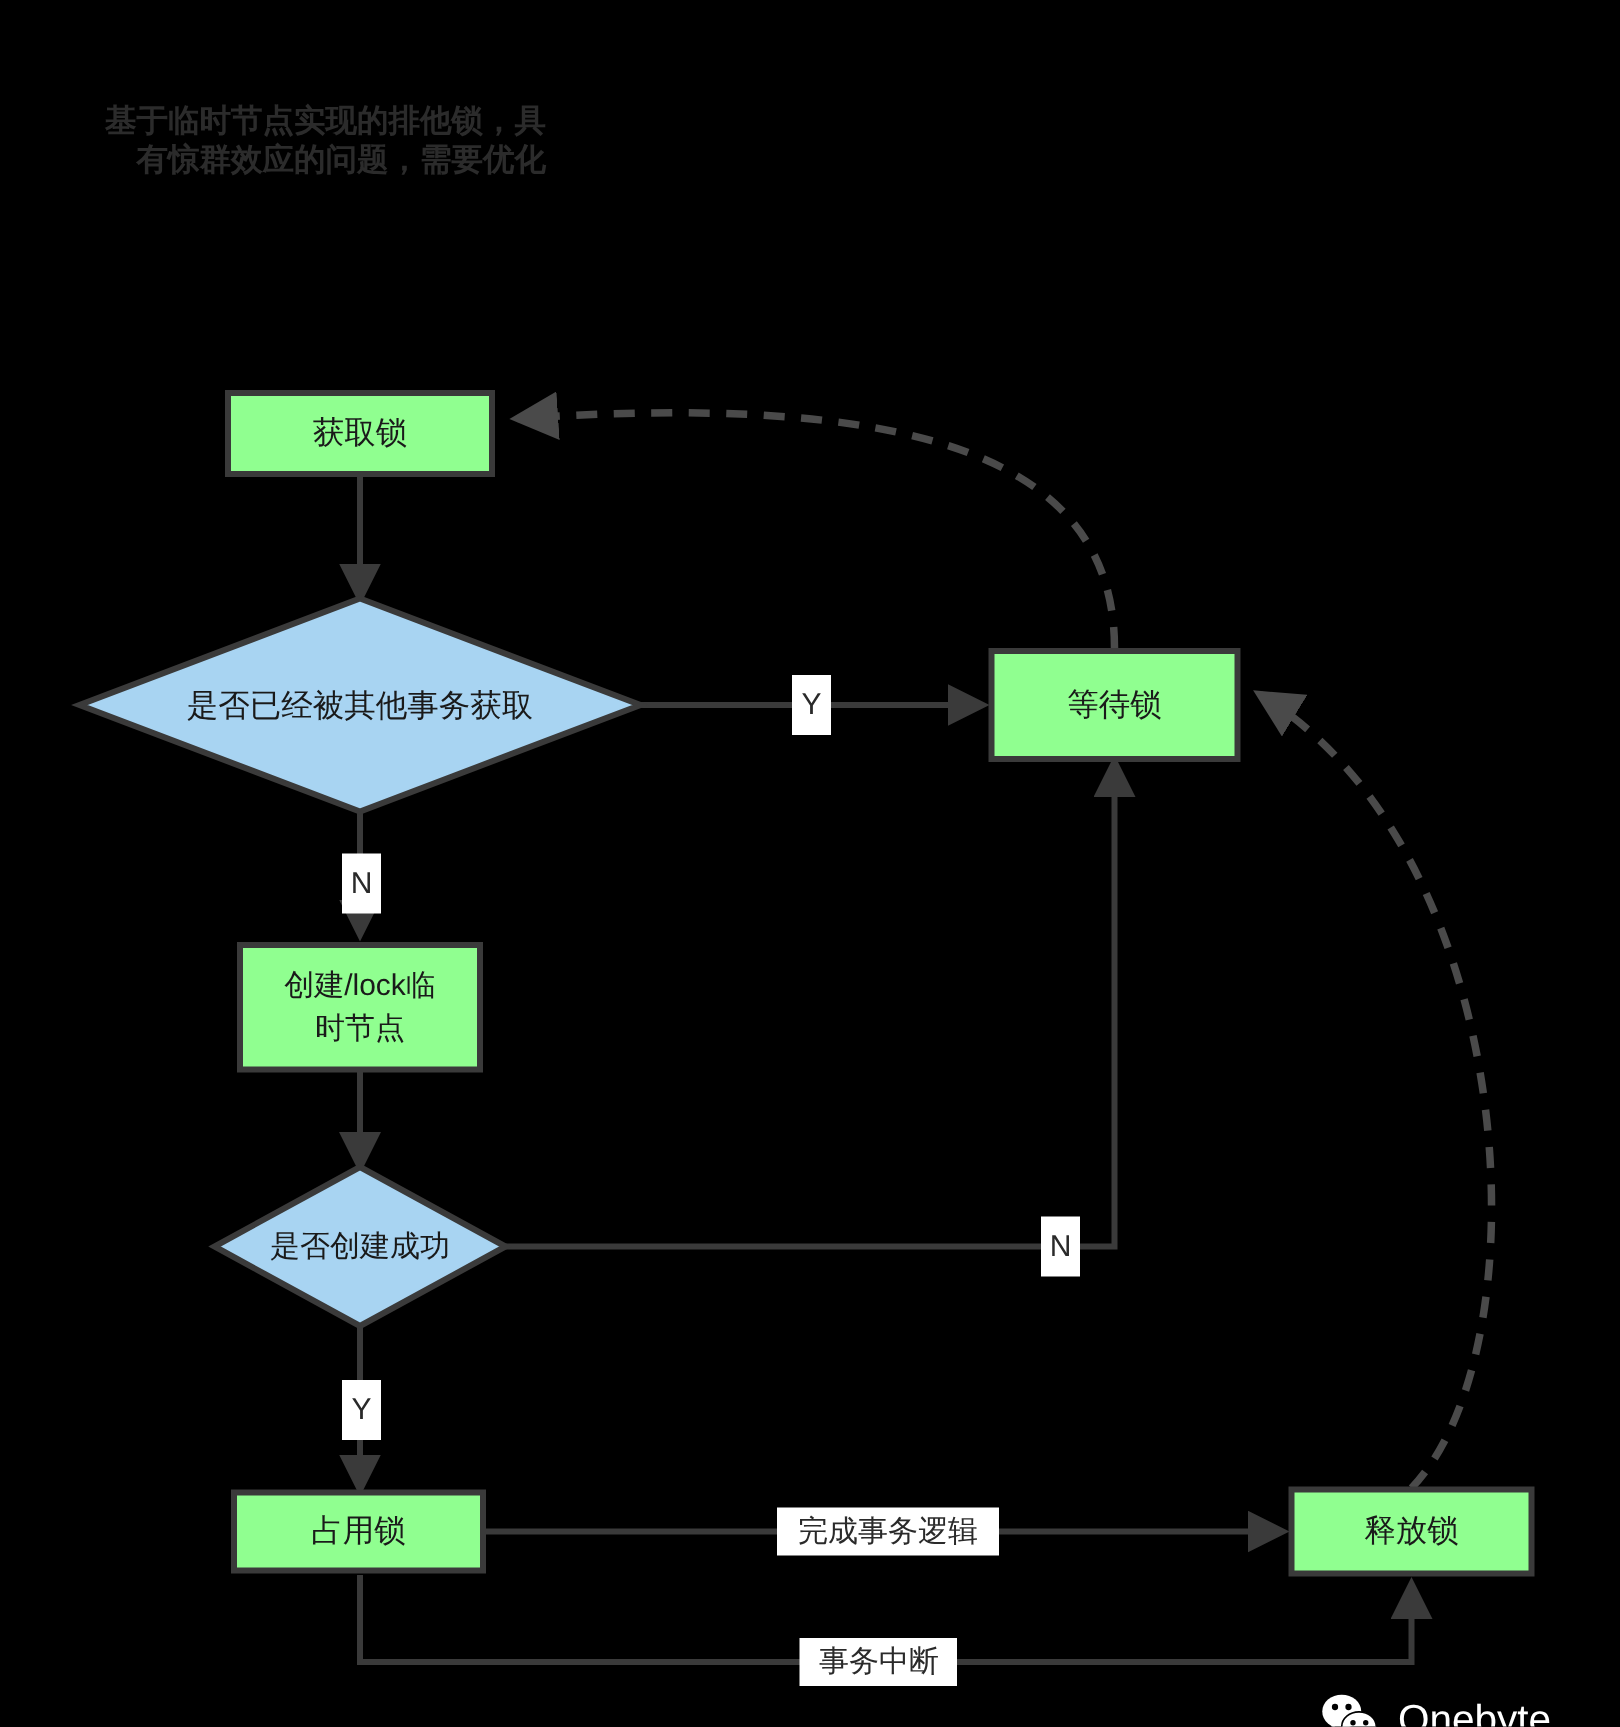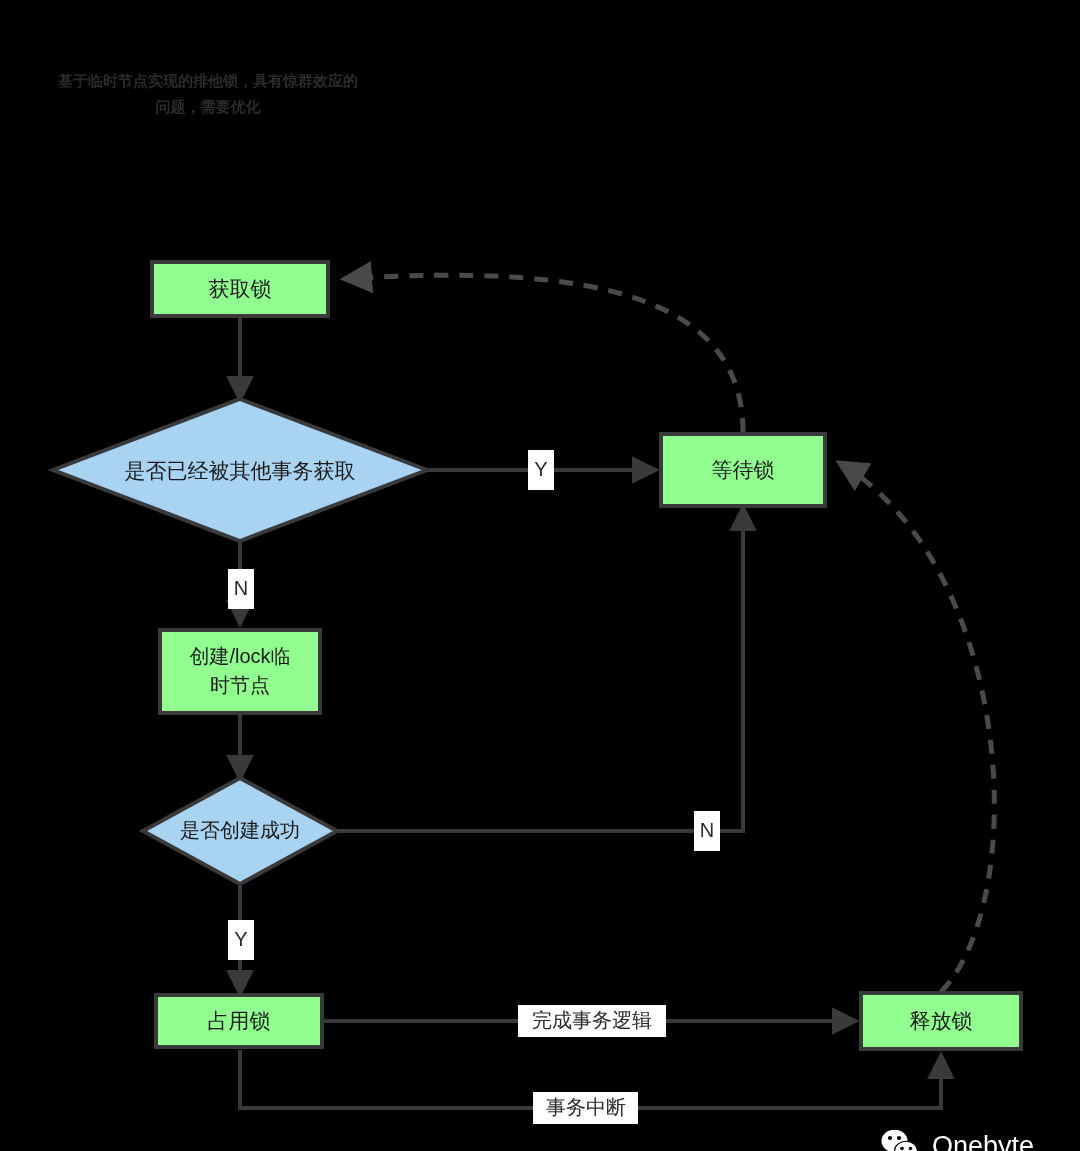--- a/index.html
+++ b/index.html
@@ -19,24 +19,24 @@
     top: 0; left: 0;
     width: 1080px;
     height: 1151px;
   }
   .title-text {
     position: absolute;
     left: 52px;
     top: 68px;
     width: 312px;
     color: #2b2b2b;
-    font-size: 15px;
+    font-size: 21px;
     font-weight: bold;
     line-height: 26px;
-    text-align: center;
+    text-align: right;
     letter-spacing: 0px;
   }
   .node-label {
     font-size: 21px;
     fill: #1a1a1a;
     text-anchor: middle;
     dominant-baseline: middle;
     font-family: "Liberation Sans", "DejaVu Sans", sans-serif;
   }
   .node-label-sm {

